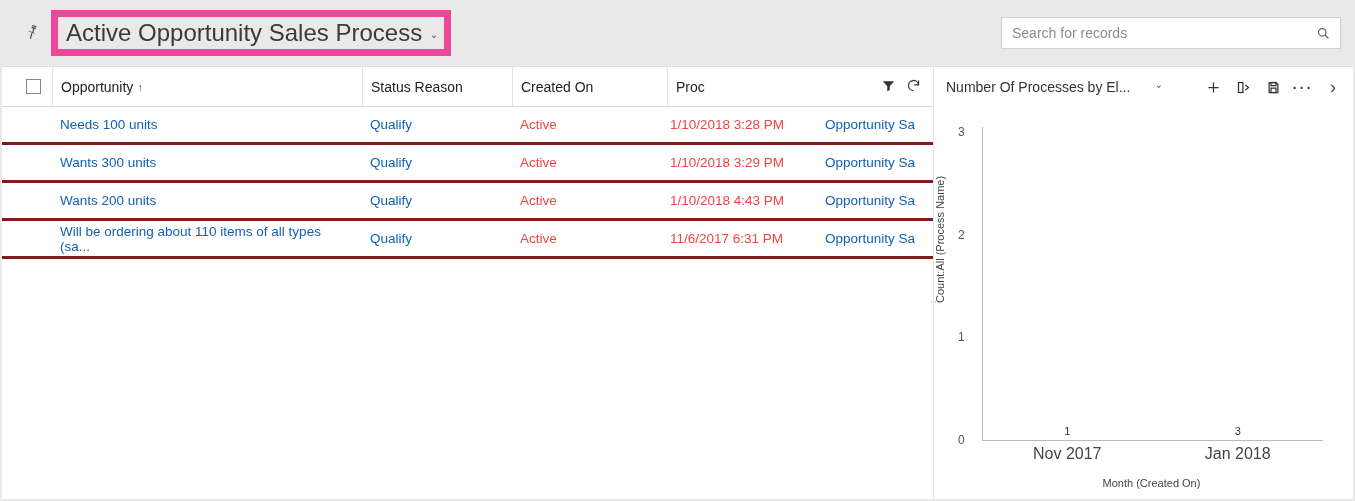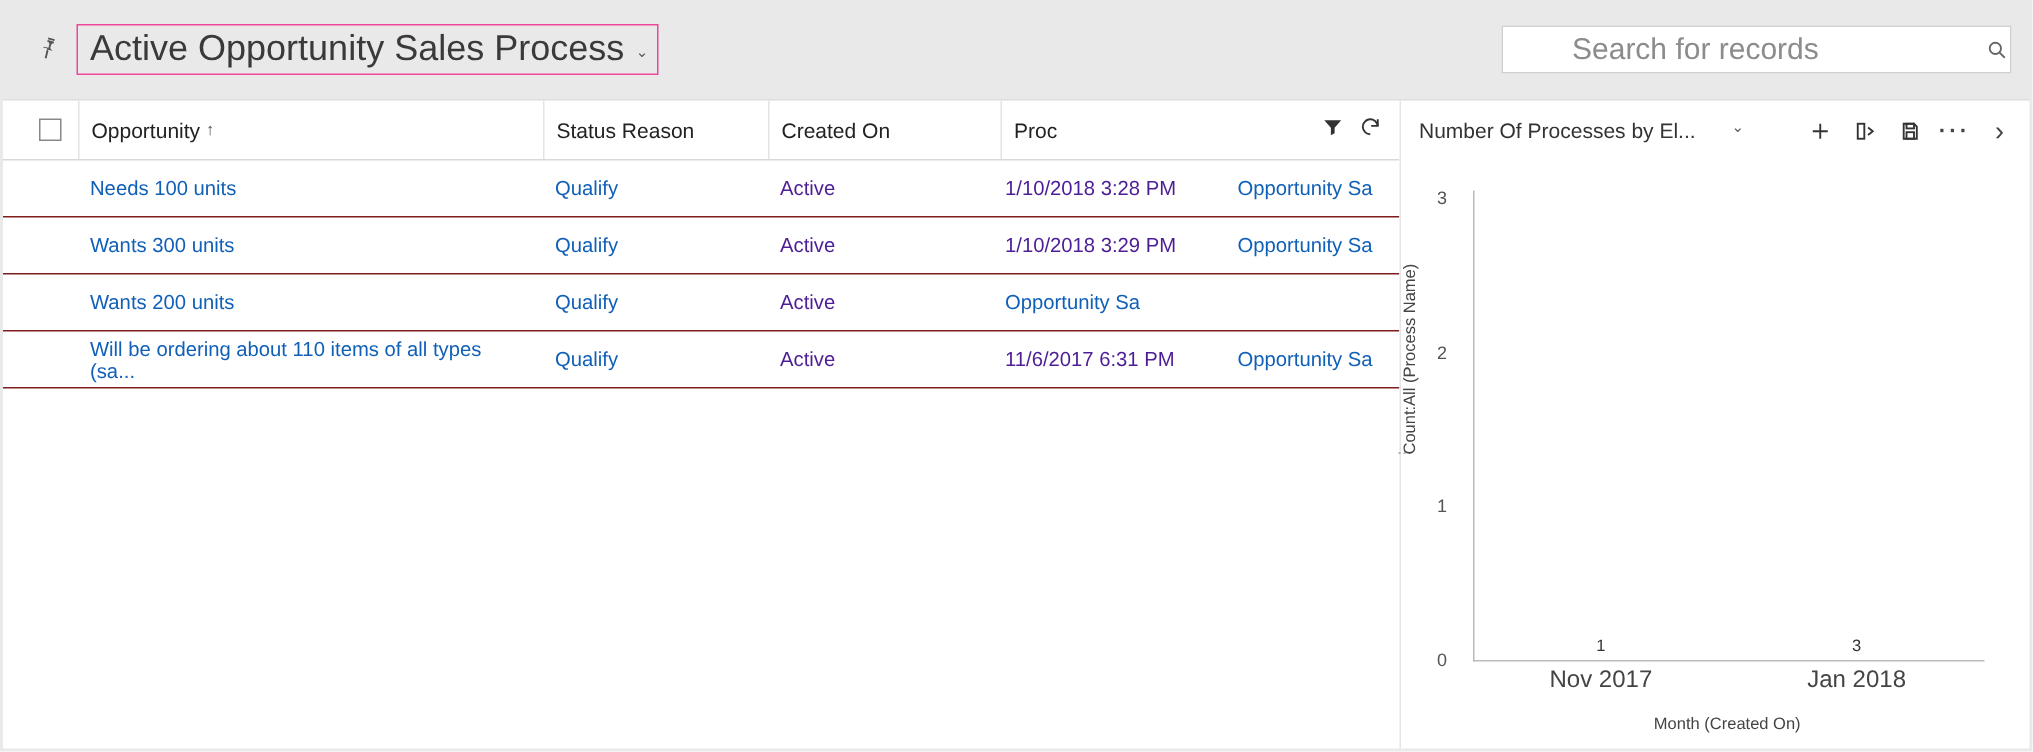--- a/index.html
+++ b/index.html
@@ -18,21 +18,21 @@
     align-items: center;
     padding: 0 14px 0 26px;
     justify-content: space-between;
   }
   .title-wrap { display: flex; align-items: center; gap: 10px; }
   .pin-icon { color: #555; font-size: 14px; transform: rotate(-30deg); }
   .view-title {
     font-size: 24px;
     font-weight: 300;
     color: #3a3a3a;
-    border: 1px solid #ec4899;
+    border: 7px solid #ec4899;
     padding: 2px 22px 2px 8px;
     position: relative;
     background: #fff0;
   }
   .view-title .chev {
     position: absolute;
     right: 6px;
     top: 12px;
     font-size: 10px;
     color: #555;
@@ -41,23 +41,22 @@
     display: flex;
     width: 340px;
     height: 32px;
     background: #fff;
     border: 1px solid #d0d0d0;
   }
   .search-input {
     flex: 1;
     border: none;
     padding: 0 10px;
-    font-size: 20px;
+    font-size: 14px;
     outline: none;
-    margin-left: 36px;
   }
   .search-input::placeholder { color: #8c8c8c; }
   .search-btn {
     width: 34px;
     display: flex;
     align-items: center;
     justify-content: center;
     color: #666;
     cursor: pointer;
     font-size: 14px;
@@ -93,21 +92,21 @@
     height: 40px;
     border-bottom: 1px solid #d8d8d8;
     padding-left: 12px;
     position: relative;
   }
   .ghead .cell, .grow .cell {
     padding: 0 8px;
     display: flex;
     align-items: center;
     height: 100%;
-    color: #4c1d95;
+    color: #ef4444;
   }
   .ghead .cell { font-size: 14px; color: #222; cursor: pointer; border-left: 1px solid #e3e3e3; }
   .ghead .cell:first-of-type { border-left: none; }
   .col-chk { width: 38px; justify-content: center; }
   .col-opp { width: 310px; }
   .col-stage { width: 150px; }
   .col-status { width: 150px; }
   .col-created { width: 155px; }
   .col-proc { width: 70px; overflow: hidden; white-space: nowrap; }
   .ghead .hdr-icons {
@@ -122,21 +121,21 @@
     font-size: 15px;
   }
   .checkbox {
     width: 15px; height: 15px; border: 1px solid #888; background: #fff;
   }
   .sort-arrow { font-size: 11px; margin-left: 4px; color: #555; }
   .grow {
     display: flex;
     align-items: center;
     height: 38px;
-    border-bottom: 1px solid #7f1d1d;
+    border-bottom: 3px solid #7f1d1d;
     padding-left: 12px;
     font-size: 13.5px;
   }
   .grow .cell.link { color: #1160b7; cursor: pointer; }
   .grow .col-proc { overflow: hidden; white-space: nowrap; text-overflow: clip; width: 100px; }
   
   .chart-head {
     height: 40px;
     display: flex;
     align-items: center;
@@ -289,20 +288,21 @@
           <div class="cell col-stage link">Qualify</div>
           <div class="cell col-status">Active</div>
           <div class="cell col-created">1/10/2018 3:29 PM</div>
           <div class="cell col-proc link">Opportunity Sa</div>
         </div>
         <div class="grow">
           <div class="cell col-chk"></div>
           <div class="cell col-opp link">Wants 200 units</div>
           <div class="cell col-stage link">Qualify</div>
           <div class="cell col-status">Active</div>
+          <div class="cell col-created">1/10/2018 4:43 PM</div>
           <div class="cell col-proc link">Opportunity Sa</div>
         </div>
         <div class="grow">
           <div class="cell col-chk"></div>
           <div class="cell col-opp link">Will be ordering about 110 items of all types (sa...</div>
           <div class="cell col-stage link">Qualify</div>
           <div class="cell col-status">Active</div>
           <div class="cell col-created">11/6/2017 6:31 PM</div>
           <div class="cell col-proc link">Opportunity Sa</div>
         </div>

